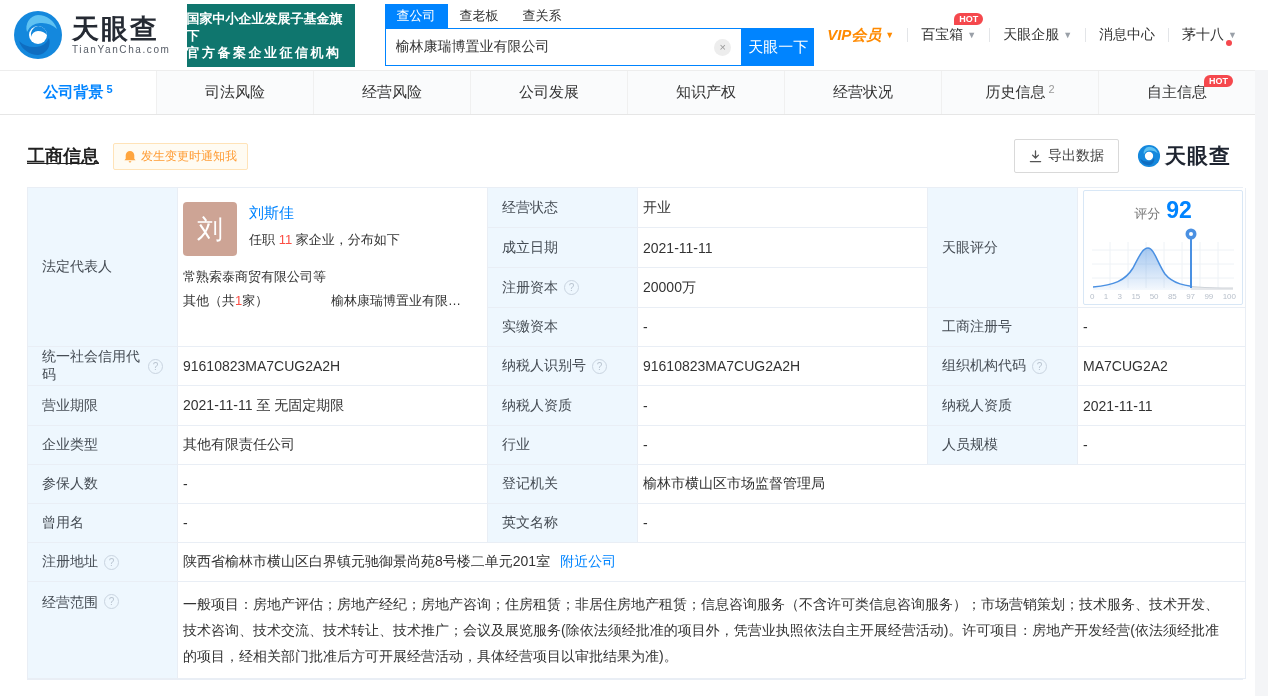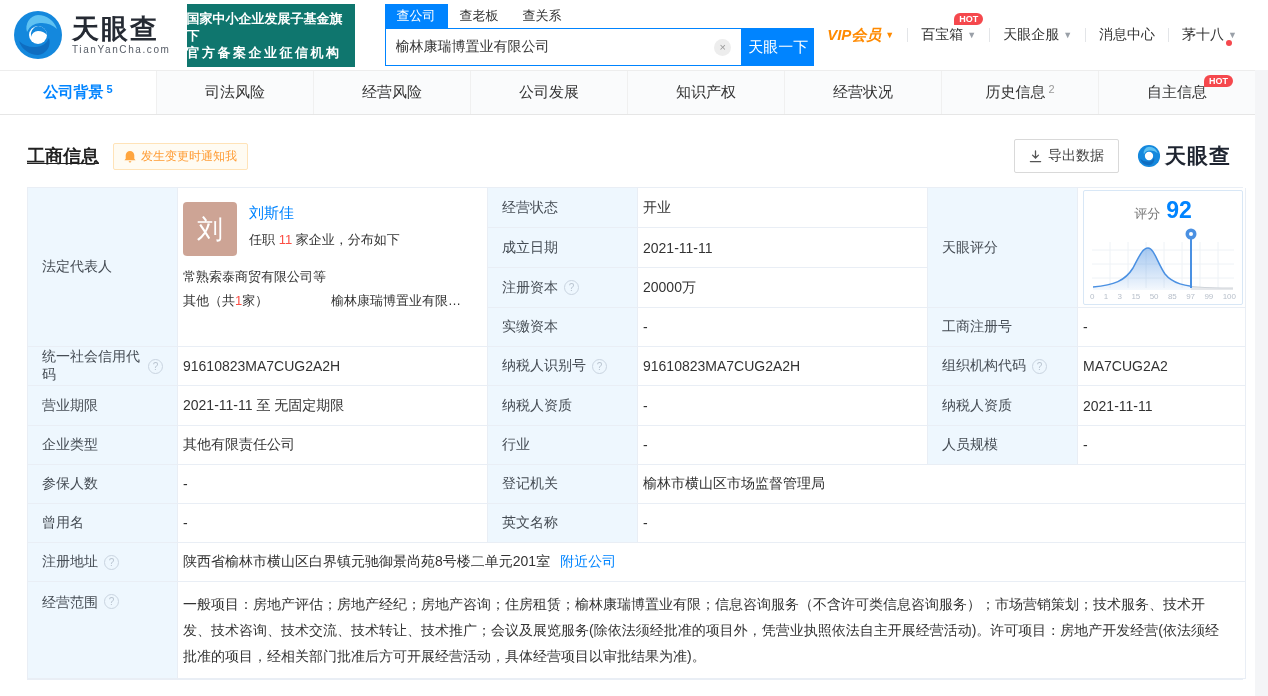--- a/index.html
+++ b/index.html
@@ -355,15 +355,15 @@
     </div>
     <div class="cell val" style="grid-area:10/2/11/7">
       <span>陕西省榆林市横山区白界镇元驰御景尚苑8号楼二单元201室</span>
       <a class="blue-link" style="margin-left:10px">附近公司</a>
     </div>
 
     <div class="cell lab" style="grid-area:11/1/12/2; align-items:flex-start; padding-top:12px;">
       <span>经营范围</span>
         <span class="help">?</span>
     </div>
-    <div class="cell val scope-cell" style="grid-area:11/2/12/7">一般项目：房地产评估；房地产经纪；房地产咨询；住房租赁；榆林康瑞博置业有限；信息咨询服务（不含许可类信息咨询服务）；市场营销策划；技术服务、技术开发、技术咨询、技术交流、技术转让、技术推广；会议及展览服务(除依法须经批准的项目外，凭营业执照依法自主开展经营活动)。许可项目：房地产开发经营(依法须经批准的项目，经相关部门批准后方可开展经营活动，具体经营项目以审批结果为准)。</div>
+    <div class="cell val scope-cell" style="grid-area:11/2/12/7">一般项目：房地产评估；房地产经纪；房地产咨询；住房租赁；非居住房地产租赁；信息咨询服务（不含许可类信息咨询服务）；市场营销策划；技术服务、技术开发、技术咨询、技术交流、技术转让、技术推广；会议及展览服务(除依法须经批准的项目外，凭营业执照依法自主开展经营活动)。许可项目：房地产开发经营(依法须经批准的项目，经相关部门批准后方可开展经营活动，具体经营项目以审批结果为准)。</div>
   </div>
 </div>
 
 </body></html>

